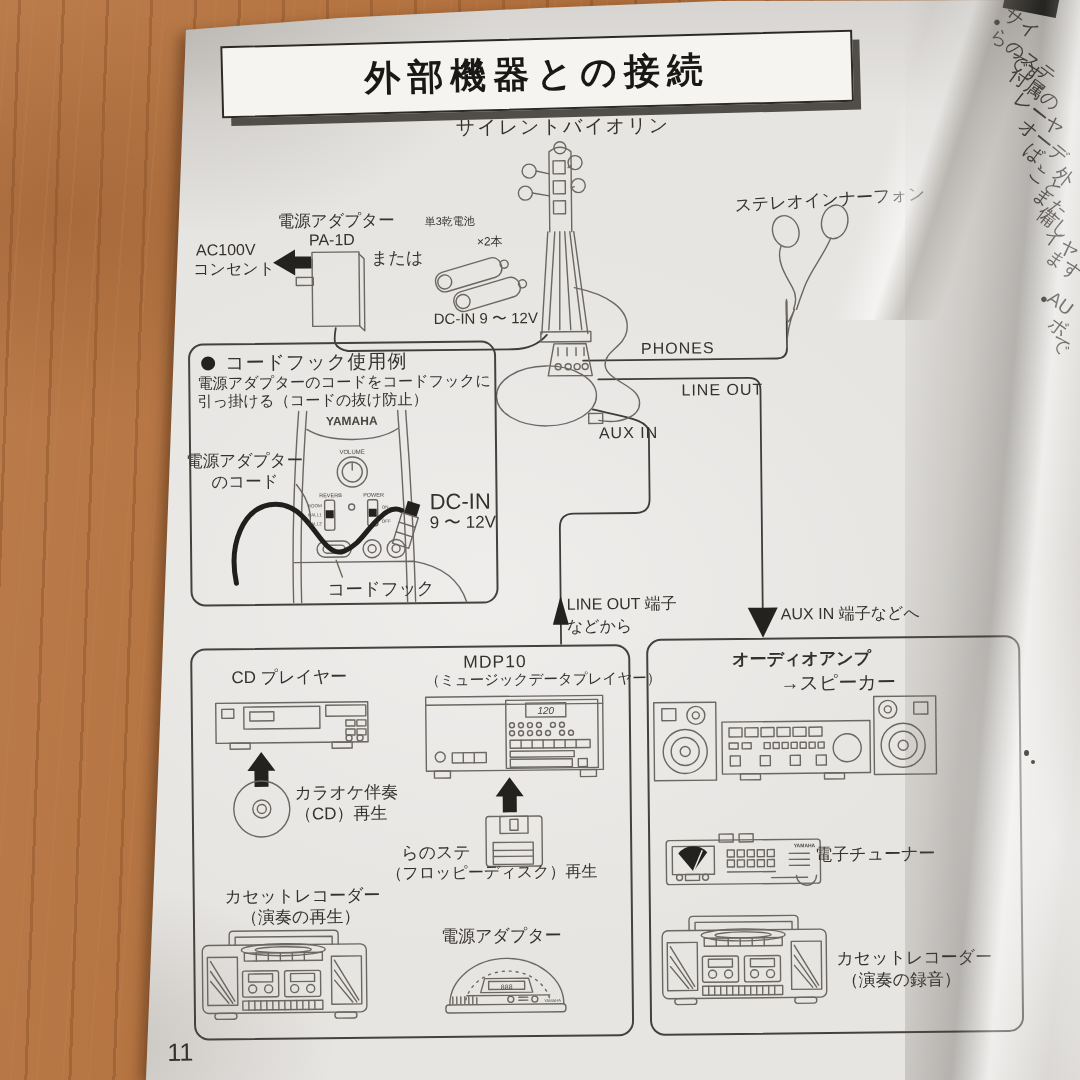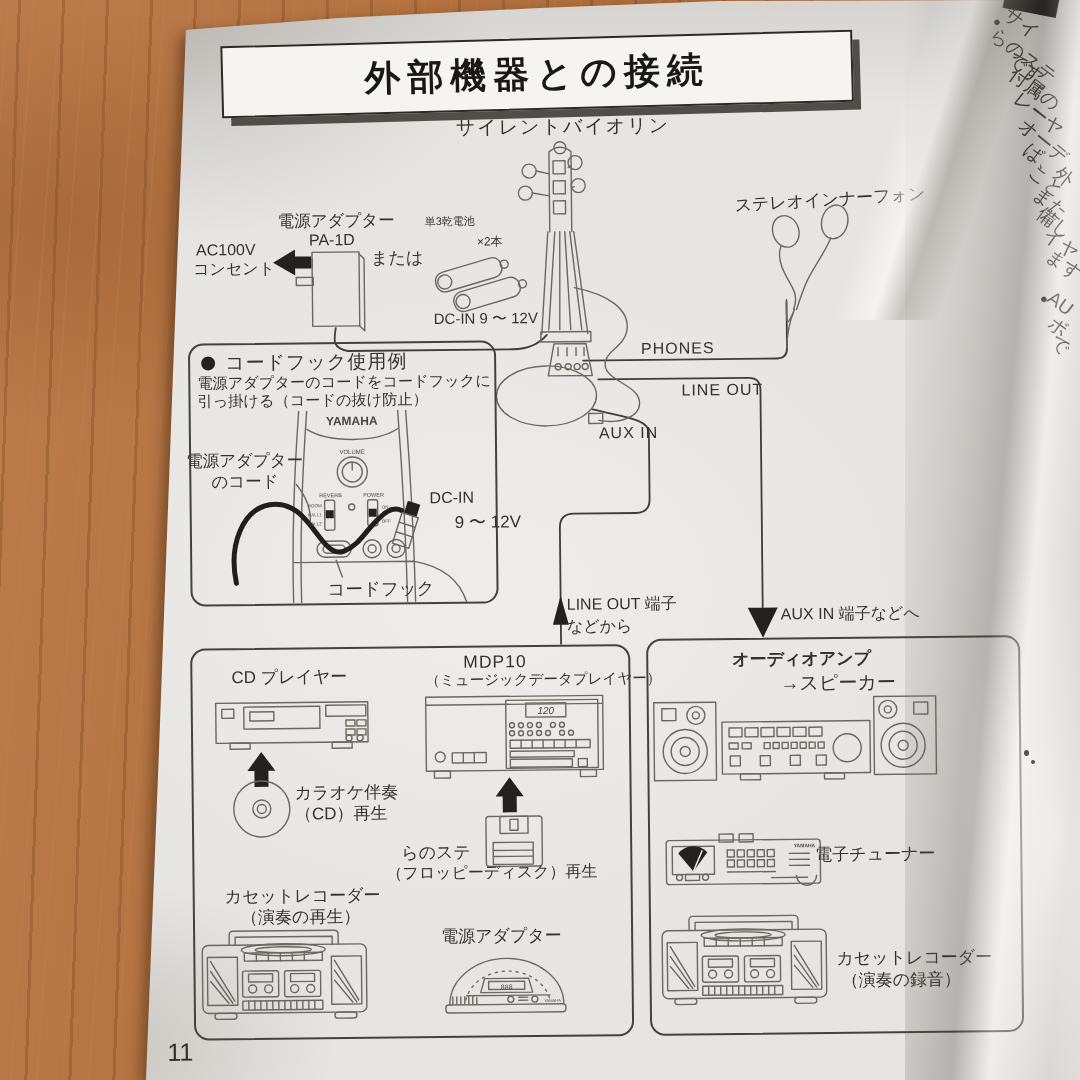--- a/index.html
+++ b/index.html
@@ -350,22 +350,22 @@
 
     <div class="lbl" style="left:643px;top:341px;font-size:16px;letter-spacing:1px;">PHONES</div>
     <div class="lbl" style="left:683px;top:383px;font-size:16px;letter-spacing:1px;">LINE OUT</div>
     <div class="lbl" style="left:600px;top:425px;font-size:16px;letter-spacing:1px;">AUX IN</div>
 
     <div class="lbl" style="left:227px;top:349px;font-size:19px;letter-spacing:1px;">コードフック使用例</div>
     <div class="lbl" style="left:199px;top:371px;font-size:15.2px;">電源アダプターのコードをコードフックに</div>
     <div class="lbl" style="left:199px;top:389px;font-size:15.2px;">引っ掛ける（コードの抜け防止）</div>
     <div class="lbl" style="left:187px;top:448px;font-size:16.5px;">電源アダプター</div>
     <div class="lbl" style="left:212px;top:469px;font-size:16.5px;">のコード</div>
-    <div class="lbl" style="left:430px;top:488px;font-size:16px;">DC-IN</div>
-    <div class="lbl" style="left:430px;top:512px;font-size:17px;margin-left:25px;">9 〜 12V</div>
+    <div class="lbl" style="left:430px;top:488px;font-size:22px;">DC-IN</div>
+    <div class="lbl" style="left:430px;top:512px;font-size:17px;">9 〜 12V</div>
     <div class="lbl" style="left:327px;top:577px;font-size:17.5px;">コードフック</div>
 
     <div class="lbl" style="left:566px;top:596px;font-size:16px;">LINE OUT 端子</div>
     <div class="lbl" style="left:566px;top:618px;font-size:16px;">などから</div>
     <div class="lbl" style="left:780px;top:608px;font-size:16px;">AUX IN 端子などへ</div>
 
     <div class="lbl" style="left:230px;top:665px;font-size:17px;">CD プレイヤー</div>
     <div class="lbl" style="left:462px;top:651px;font-size:17.5px;letter-spacing:1px;">MDP10</div>
     <div class="lbl" style="left:424px;top:671px;font-size:14.5px;">（ミュージックデータプレイヤー）</div>
     <div class="lbl" style="left:292px;top:781px;font-size:17px;">カラオケ伴奏</div>

